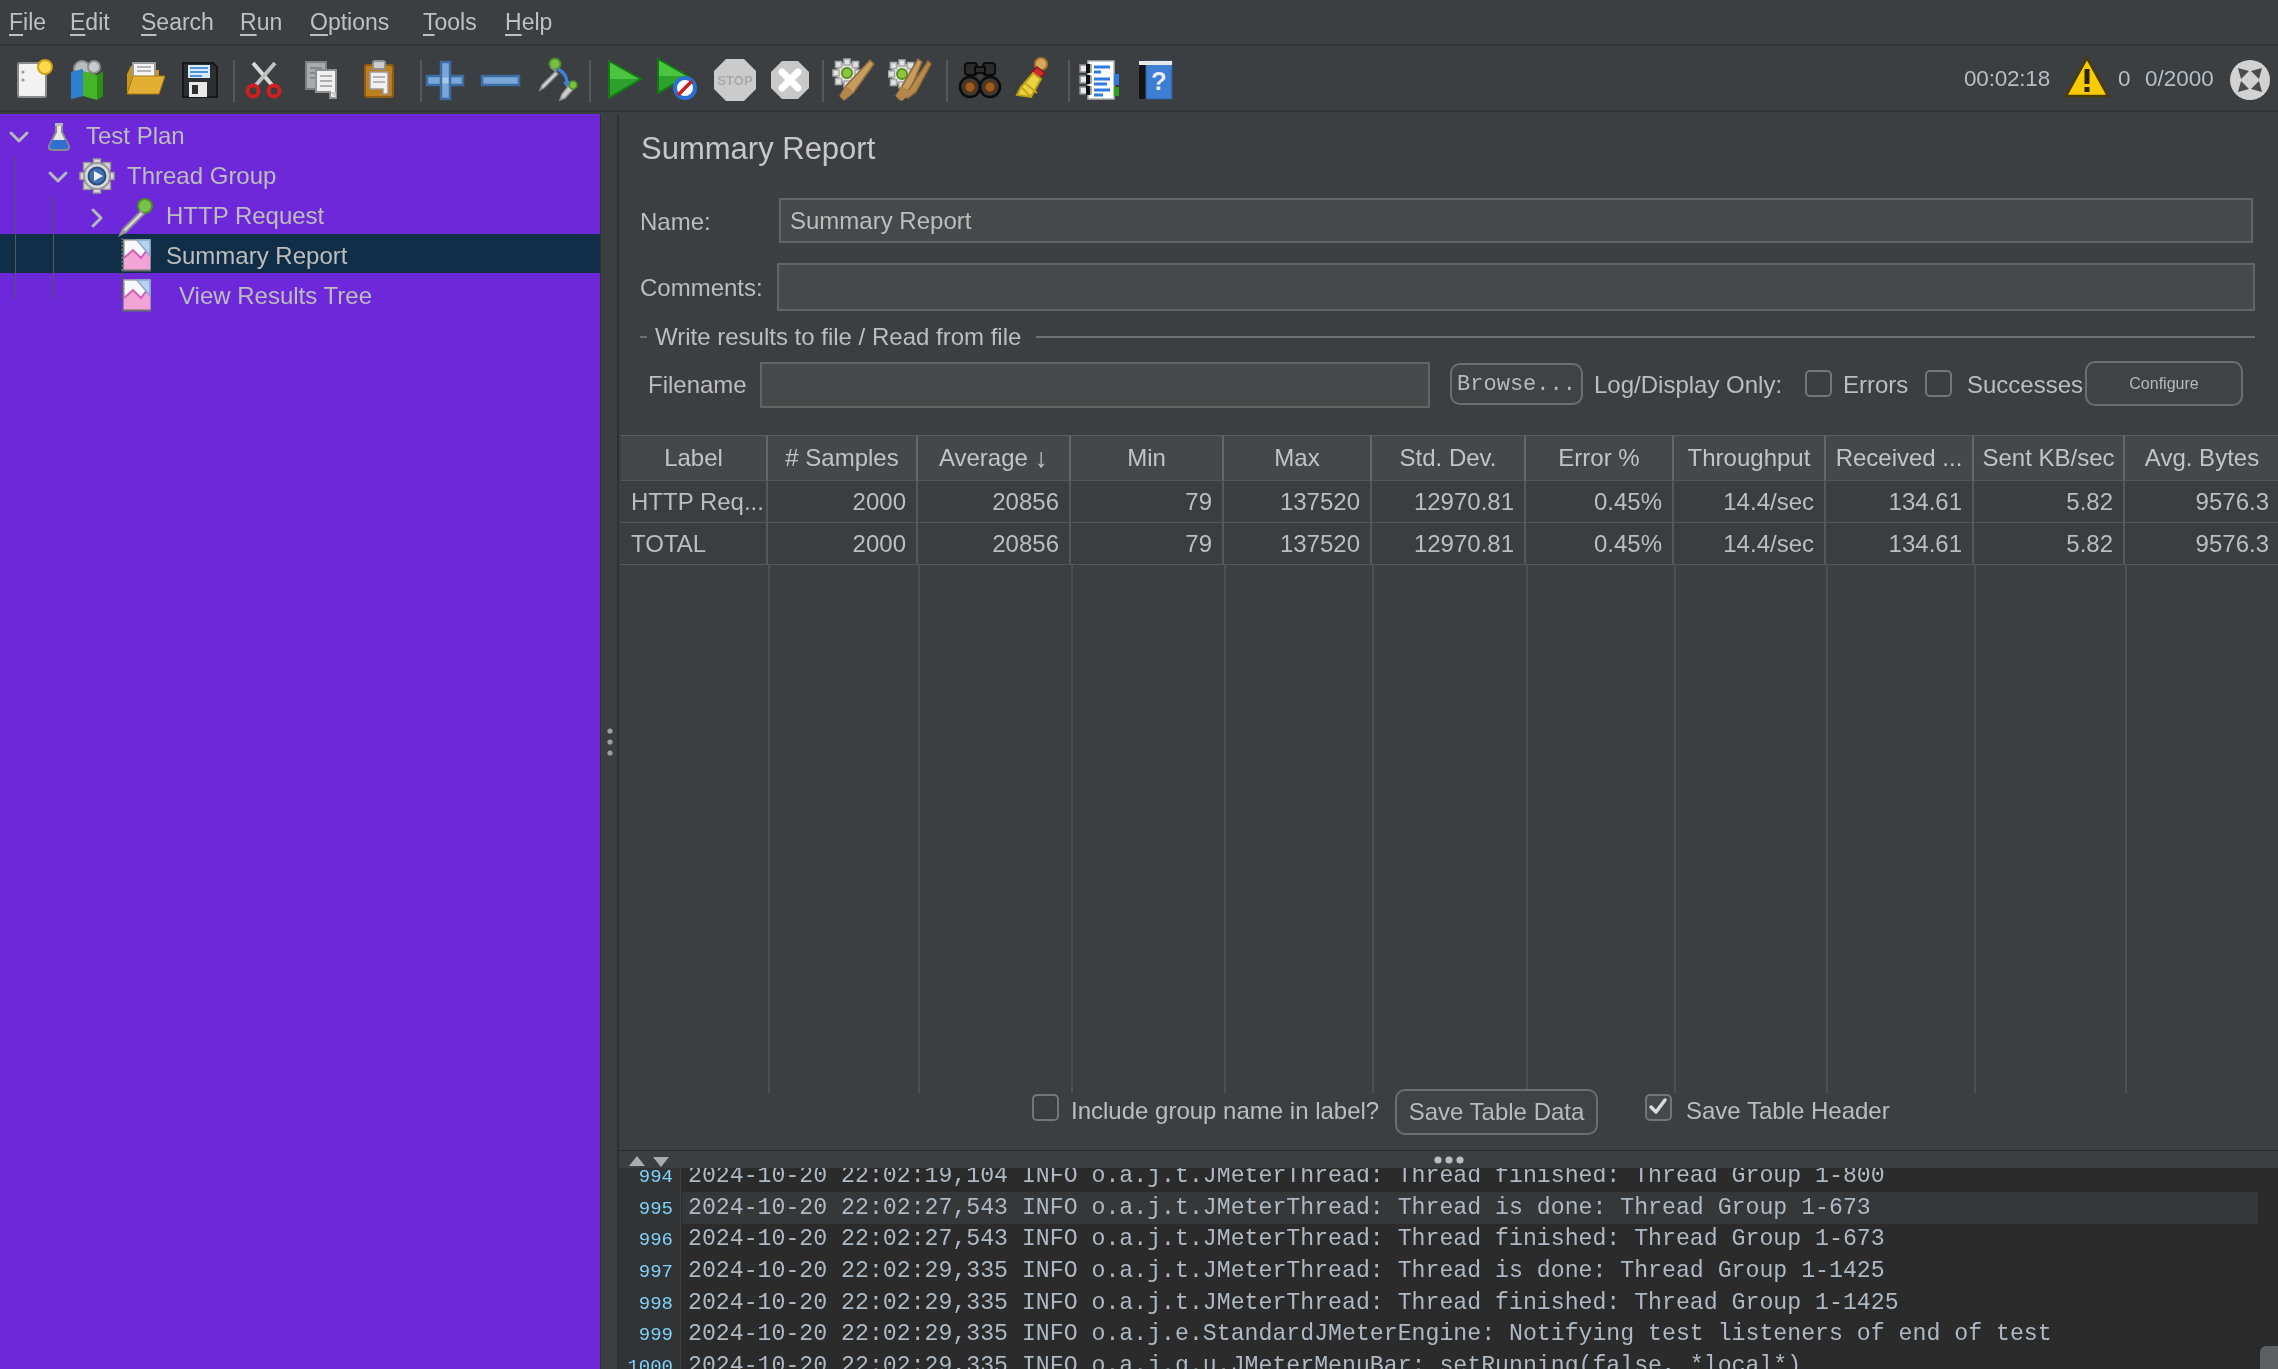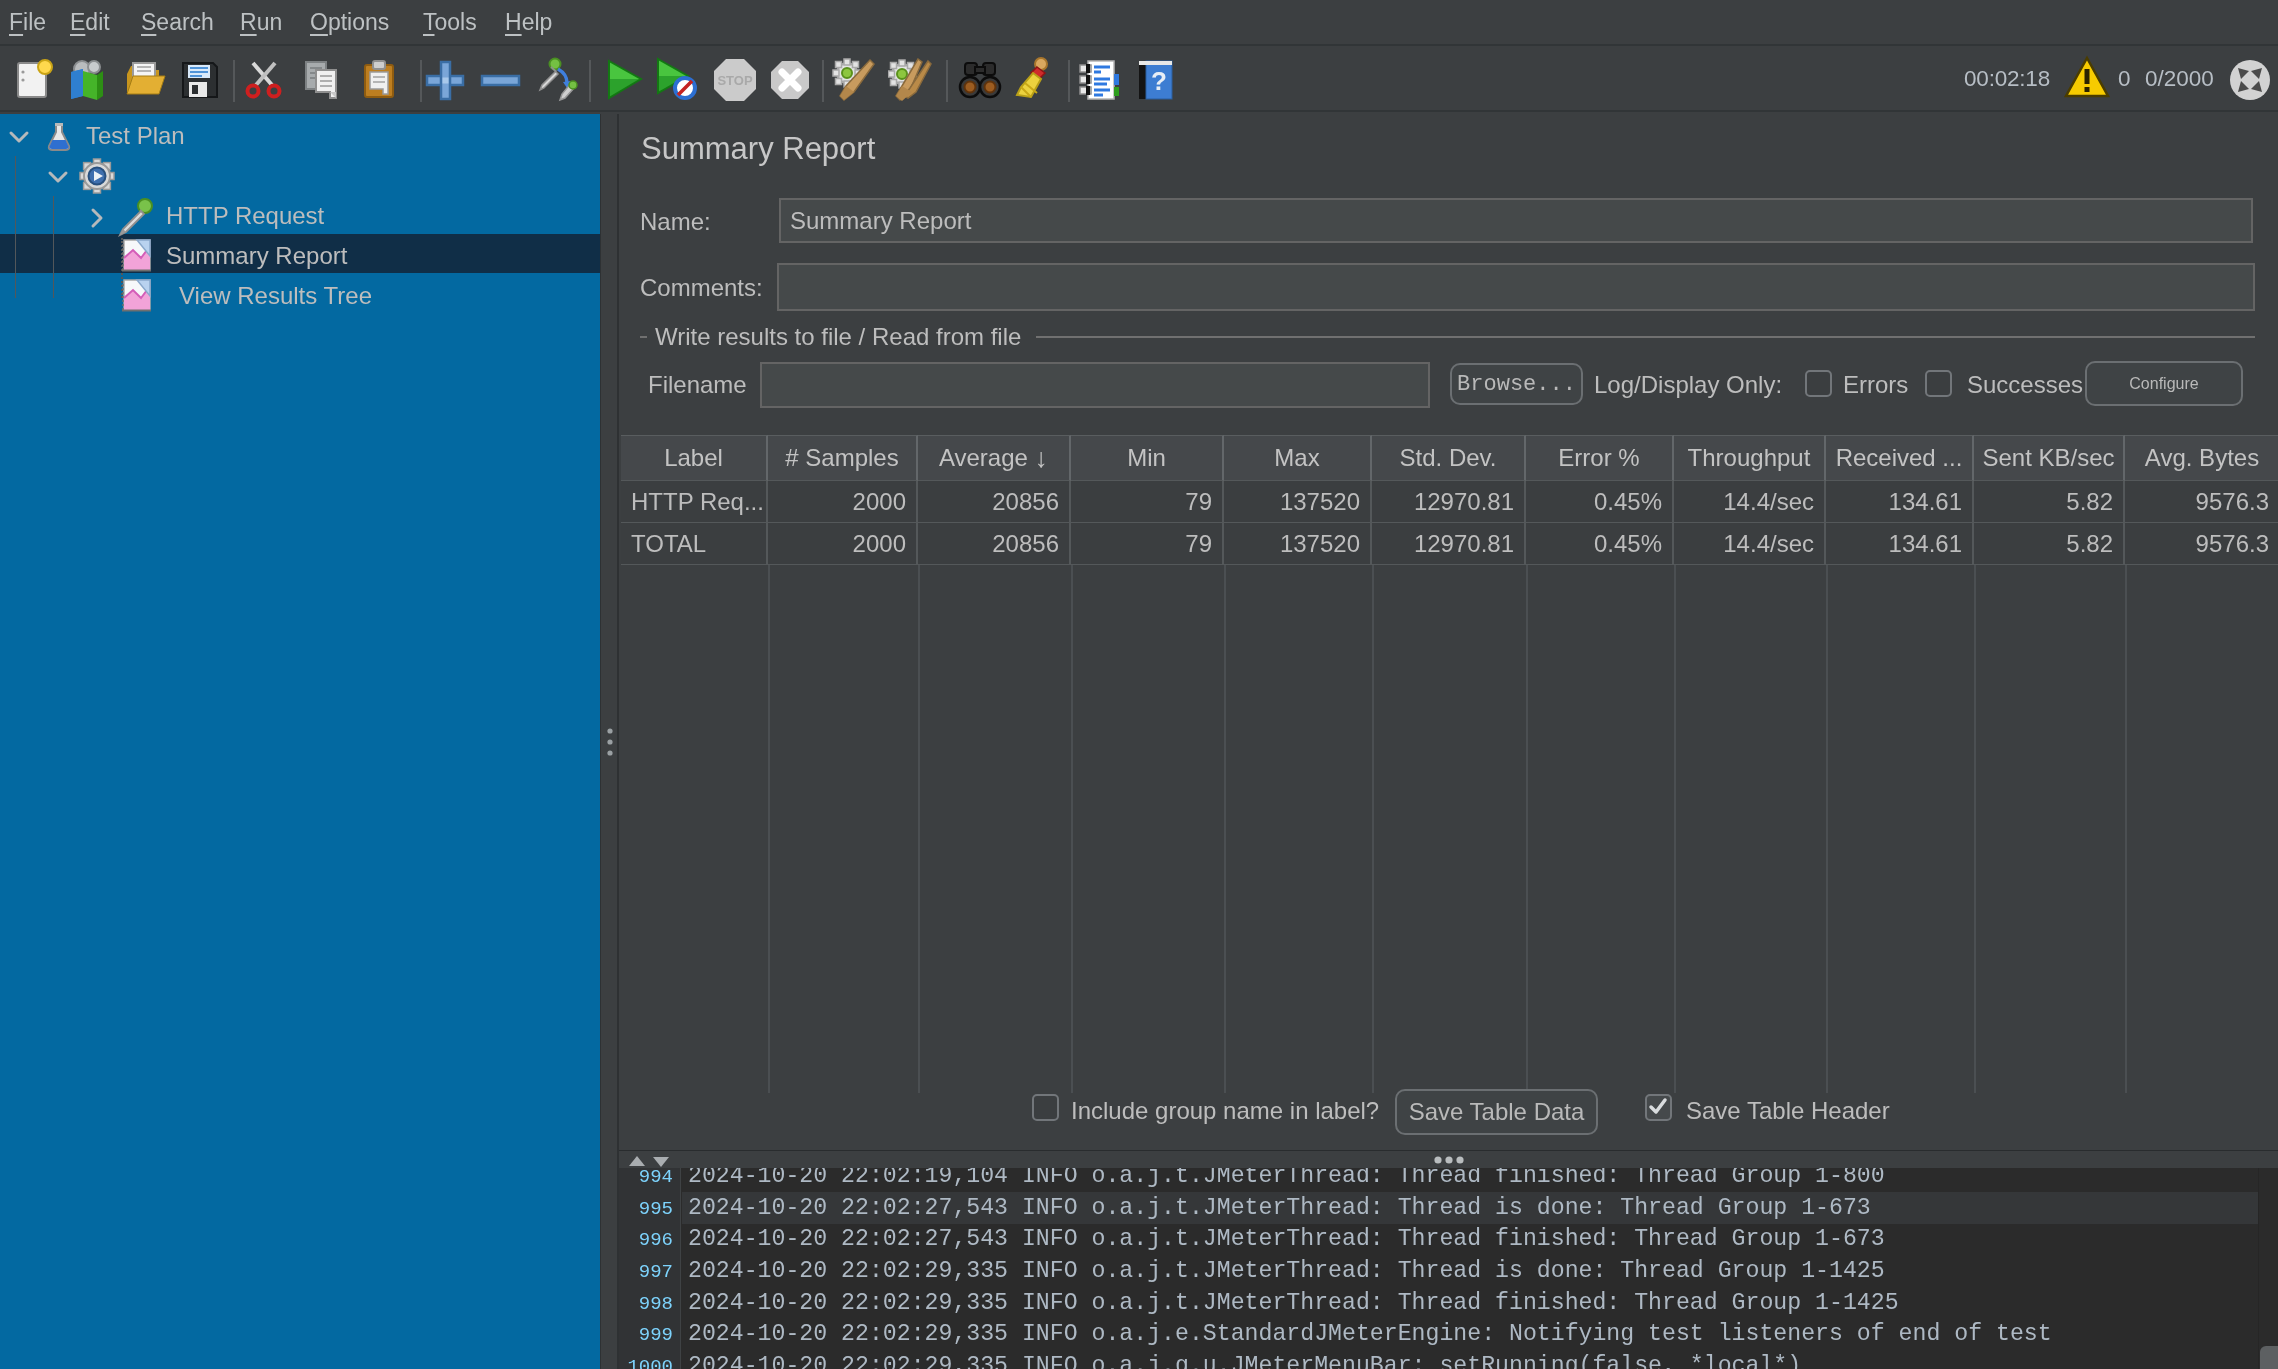--- a/index.html
+++ b/index.html
@@ -5,21 +5,21 @@
 * { margin:0; padding:0; box-sizing:border-box; }
 html,body { width:2278px; height:1369px; overflow:hidden; background:#3c3f41; font-family:"Liberation Sans", sans-serif; }
 .abs { position:absolute; }
 #root { position:relative; width:2278px; height:1369px; background:#3c3f41; }
 #menubar { position:absolute; left:0; top:0; width:2278px; height:46px; background:#3c3f41; border-bottom:2px solid #313537; }
 #menubar span.mi { position:absolute; top:9px; font-size:23px; color:#bdc1c3; }
 #menubar span.mi u { text-decoration-thickness:2px; text-underline-offset:4px; }
 #toolbar { position:absolute; left:0; top:48px; width:2278px; height:64px; background:#3c3f41; border-bottom:2px solid #313537; }
 .tsep { position:absolute; top:12px; width:2px; height:42px; background:#55585a; }
 .sttext { position:absolute; font-size:22.5px; color:#b7bec5; }
-#tree { position:absolute; left:0; top:114px; width:600px; height:1255px; background:#0369a1; overflow:hidden; }
+#tree { position:absolute; left:0; top:114px; width:600px; height:1255px; background:#6d28d9; overflow:hidden; }
 #vline1 { position:absolute; left:600px; top:114px; width:1px; height:1255px; background:#2e3133; }
 #vline2 { position:absolute; left:617px; top:114px; width:2px; height:1255px; background:#2e3133; }
 #main { position:absolute; left:619px; top:114px; width:1659px; height:1036px; background:#3c3f41; overflow:hidden; }
 .trow { position:absolute; height:40px; width:600px; }
 .trow .lbl { position:absolute; font-size:24px; color:#bdbdbd; top:6px; }
 .sel { background:#102e47; }
 .guide { position:absolute; width:1px; background:#53575a; }
 .flabel { position:absolute; font-size:24px; color:#bdbdbd; white-space:nowrap; }
 .finput { position:absolute; background:#45494a; border:2px solid #646464; font-size:24px; color:#bdbdbd; padding-left:9px; display:flex; align-items:center; }
 .btn { position:absolute; background:#3f4345; border:2px solid #6b6f72; border-radius:10px; color:#b9b9b9; display:flex; align-items:center; justify-content:center; white-space:nowrap; }
@@ -244,20 +244,23 @@
     <span class="sttext" style="left:2118px; top:18px;">0</span>
     <span class="sttext" style="left:2145px; top:18px;">0/2000</span>
   </div>
   <div id="tree">
     <div class="trow sel" style="top:120px; height:39px;"></div>
     <div class="guide" style="left:15px; top:42px; height:142px;"></div>
     <div class="guide" style="left:53px; top:82px; height:102px;"></div>
     <div class="guide" style="left:121px; top:124px; height:60px; background:transparent; border-left:2px dotted #53575a;"></div>
     <div class="trow" style="top:2px;">
         <span class="lbl" style="left:86px;">Test Plan</span>
+      </div>
+    <div class="trow" style="top:42px;">
+        <span class="lbl" style="left:127px;">Thread Group</span>
       </div>
     <div class="trow" style="top:82px;">
         <span class="lbl" style="left:166px;">HTTP Request</span>
       </div>
     <div class="trow" style="top:122px;">
         <span class="lbl" style="left:166px;">Summary Report</span>
       </div>
     <div class="trow" style="top:162px;">
         <span class="lbl" style="left:166px;margin-left:13px;">View Results Tree</span>
       </div>

